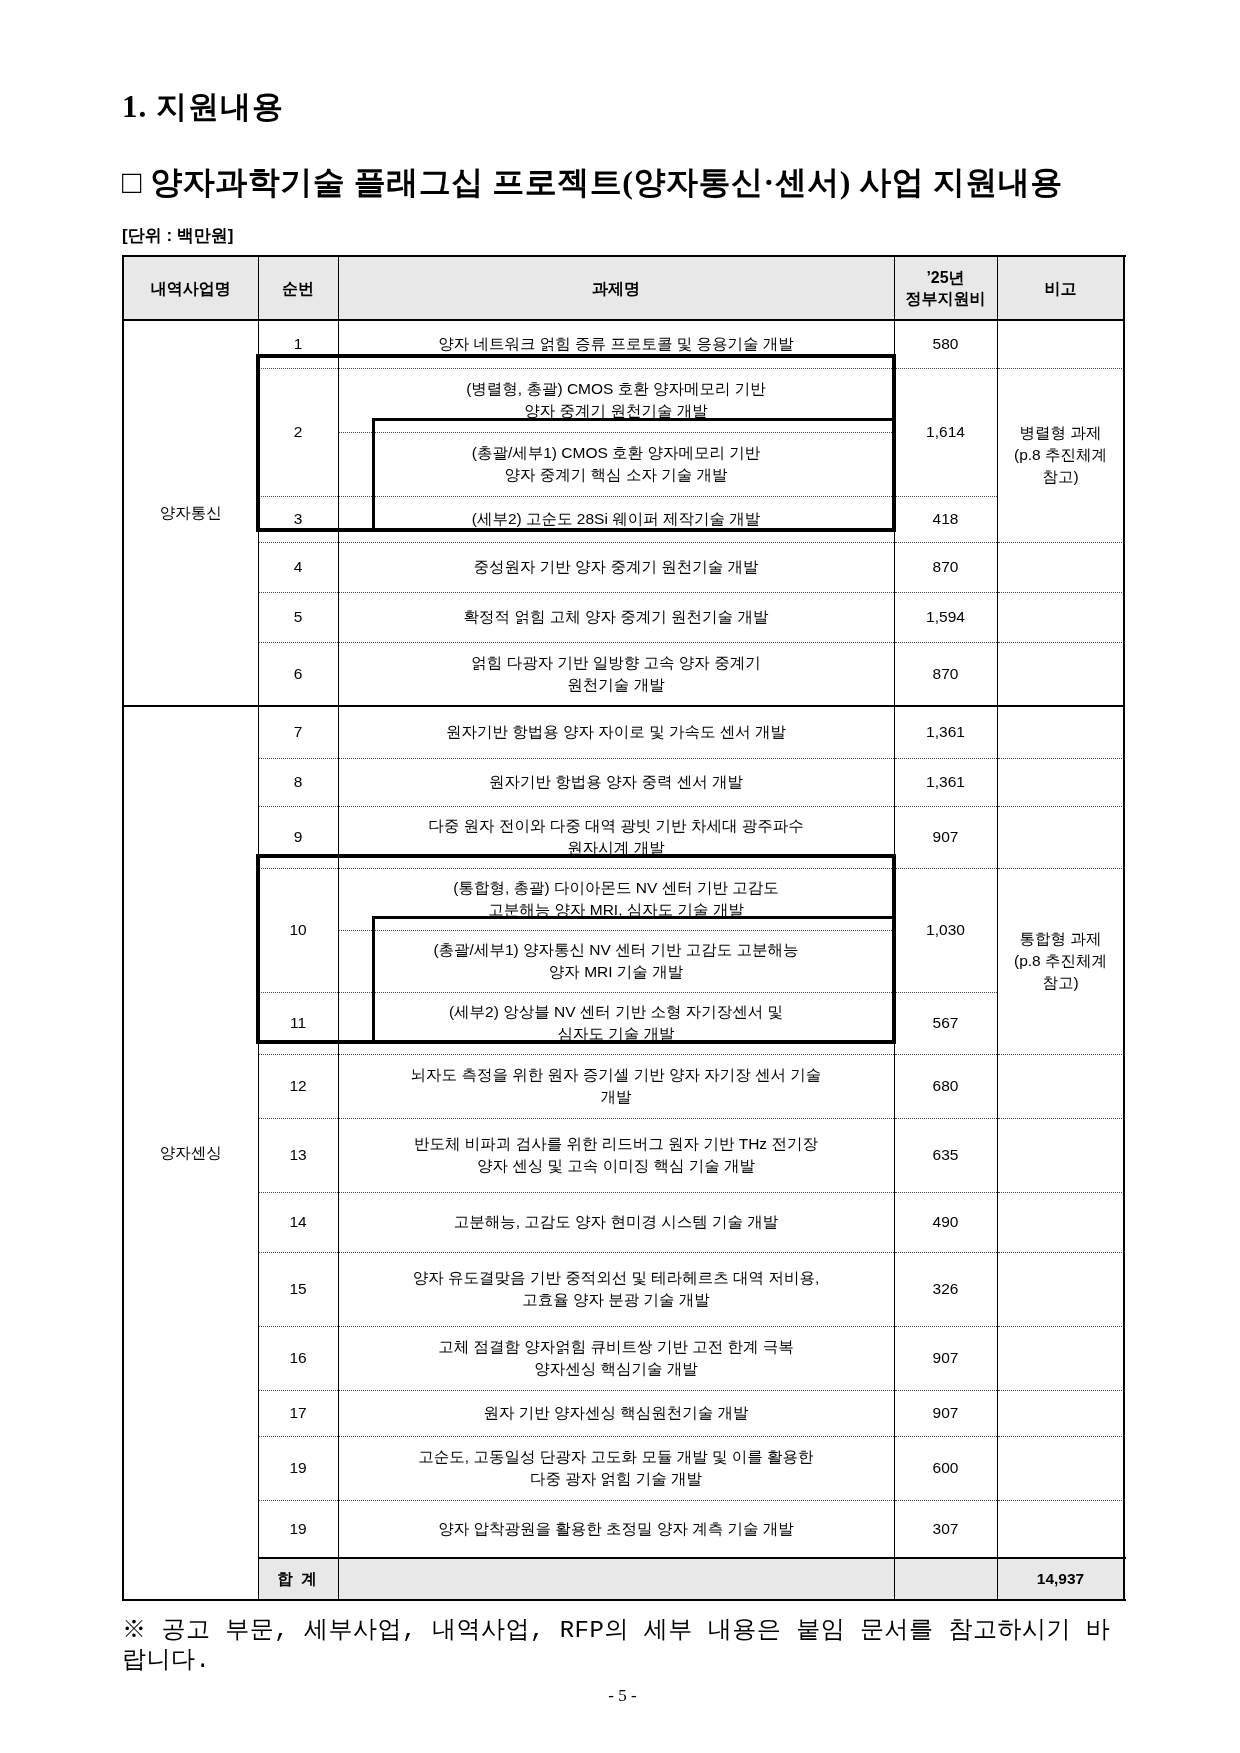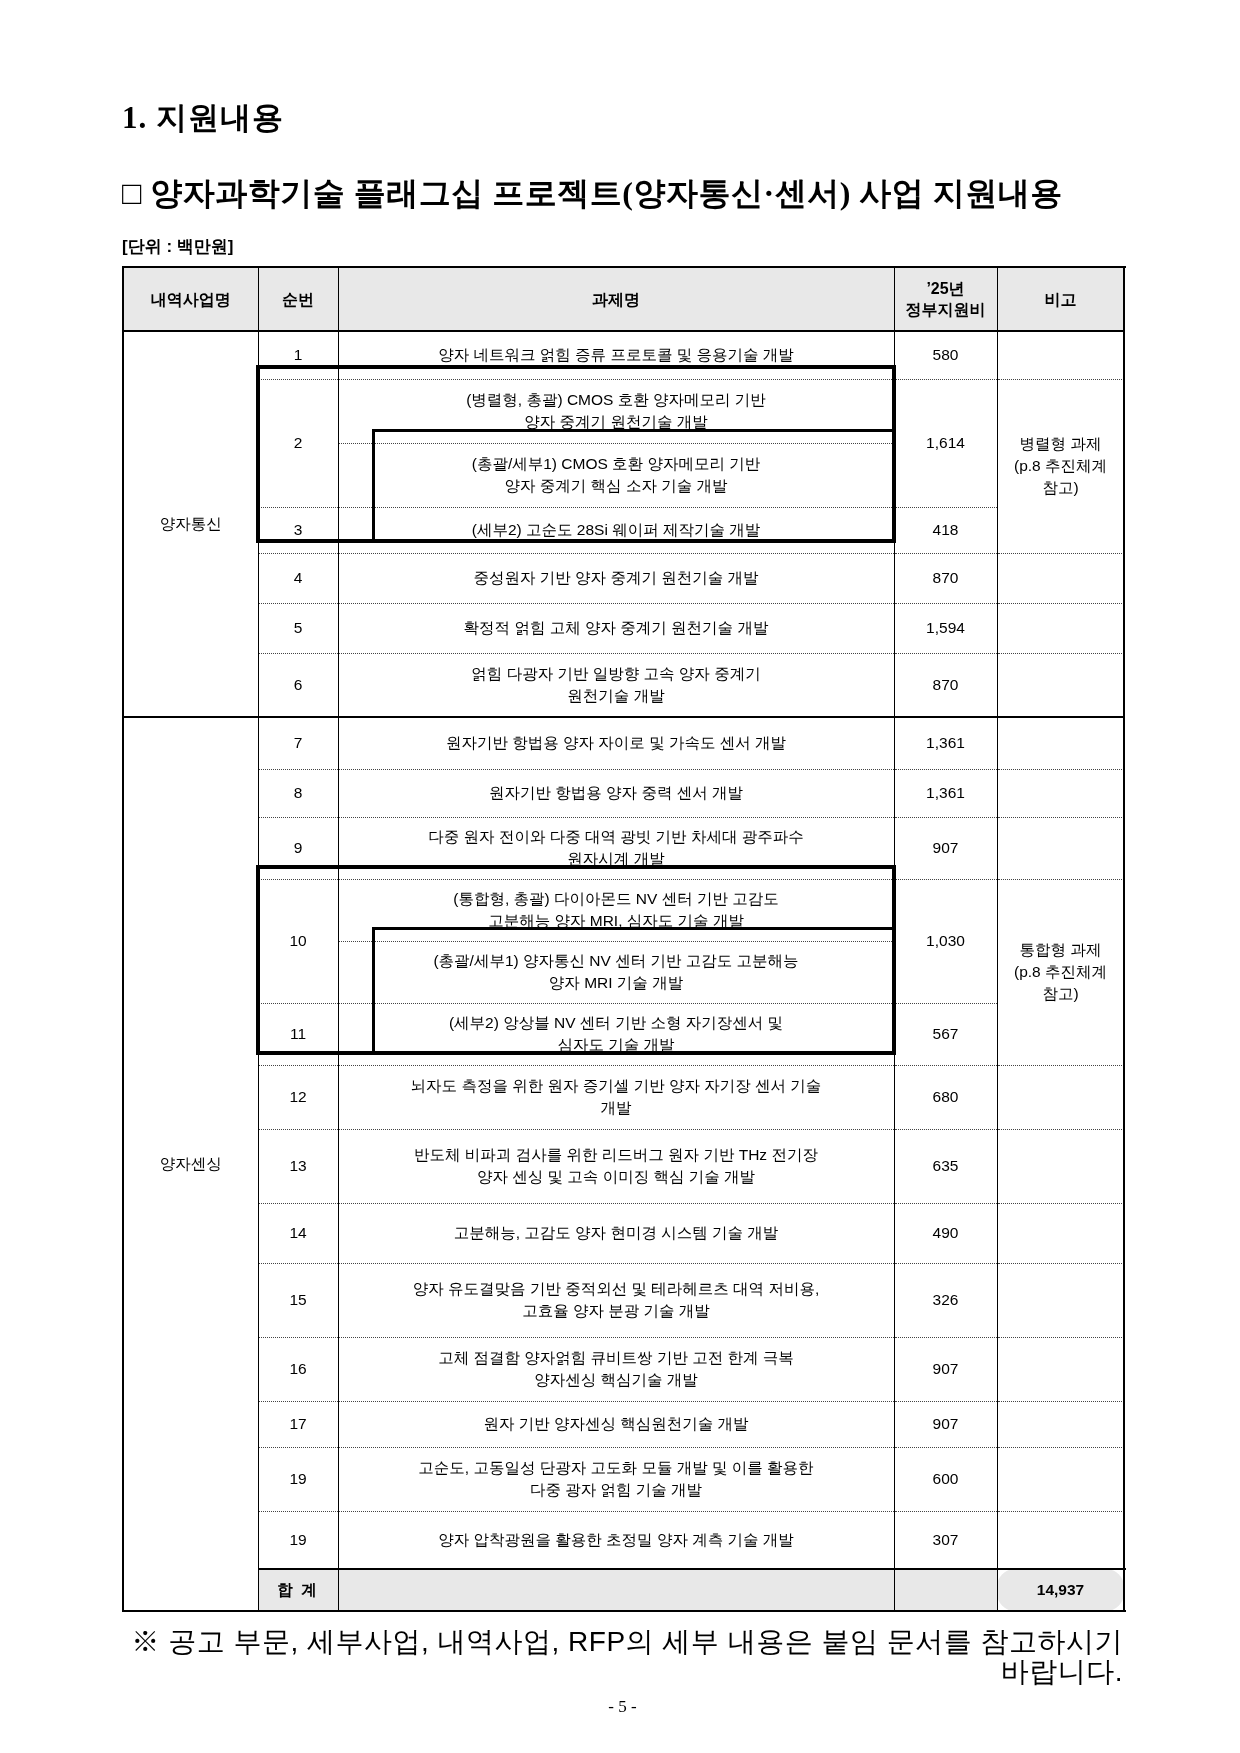--- a/index.html
+++ b/index.html
@@ -7,21 +7,21 @@
     width: 1240px; height: 1753px;
     background: #ffffff;
     overflow: hidden;
   }
   .page {
     position: relative;
     width: 1240px; height: 1753px;
     font-family: "Liberation Sans", "DejaVu Sans", sans-serif;
     color: #000;
   }
-  .content { margin: 16px 117px 0 122px; }
+  .content { margin: 5px 117px 0 122px; }
 
   .doc-title {
     margin: 0; padding-top: 82px;
     font-family: "Liberation Serif", "DejaVu Serif", serif;
     font-size: 31px; font-weight: bold; letter-spacing: 1px;
     line-height: 40px;
   }
   .doc-subtitle {
     margin: 0; padding-top: 38px;
     font-family: "Liberation Serif", "DejaVu Serif", serif;
@@ -66,38 +66,37 @@
   td.no { font-size: 15.5px; }
   td.budget { text-align: right; padding-right: 20px; }
   td.note { font-size: 15px; line-height: 21px; }
   tr.group-start td { border-top: 2px solid #000; }
   tr.total-row td {
     border-top: 2px solid #000;
     background: #e8e8e8;
     border-bottom: 2px solid #000;
   }
   td.total-label { font-size: 19px; font-weight: bold; letter-spacing: 2px; }
-  td.total-value { font-weight: bold; font-size: 16.5px; border-radius: 18px; }
+  td.total-value { font-weight: bold; font-size: 16.5px; }
 
   .thick-box {
     position: absolute;
     border: 4px solid #000;
     box-sizing: border-box;
     background: transparent;
     pointer-events: none;
   }
   .thick-box.inner { border-width: 3px; }
 
   .footnote {
     margin-top: 15px;
-    font-family: Liberation Sans, sans-serif;
-    font-size: 28px;
+    font-family: Liberation Mono, monospace;
+    font-size: 24px;
     line-height: 30px;
     letter-spacing: 0.5px;
-    text-align: right;
   }
   .page-number {
     margin-top: 10px;
     text-align: center;
     font-family: "Liberation Serif", "DejaVu Serif", serif;
     font-size: 17px;
   }
 </style>
 </head>
 <body>

